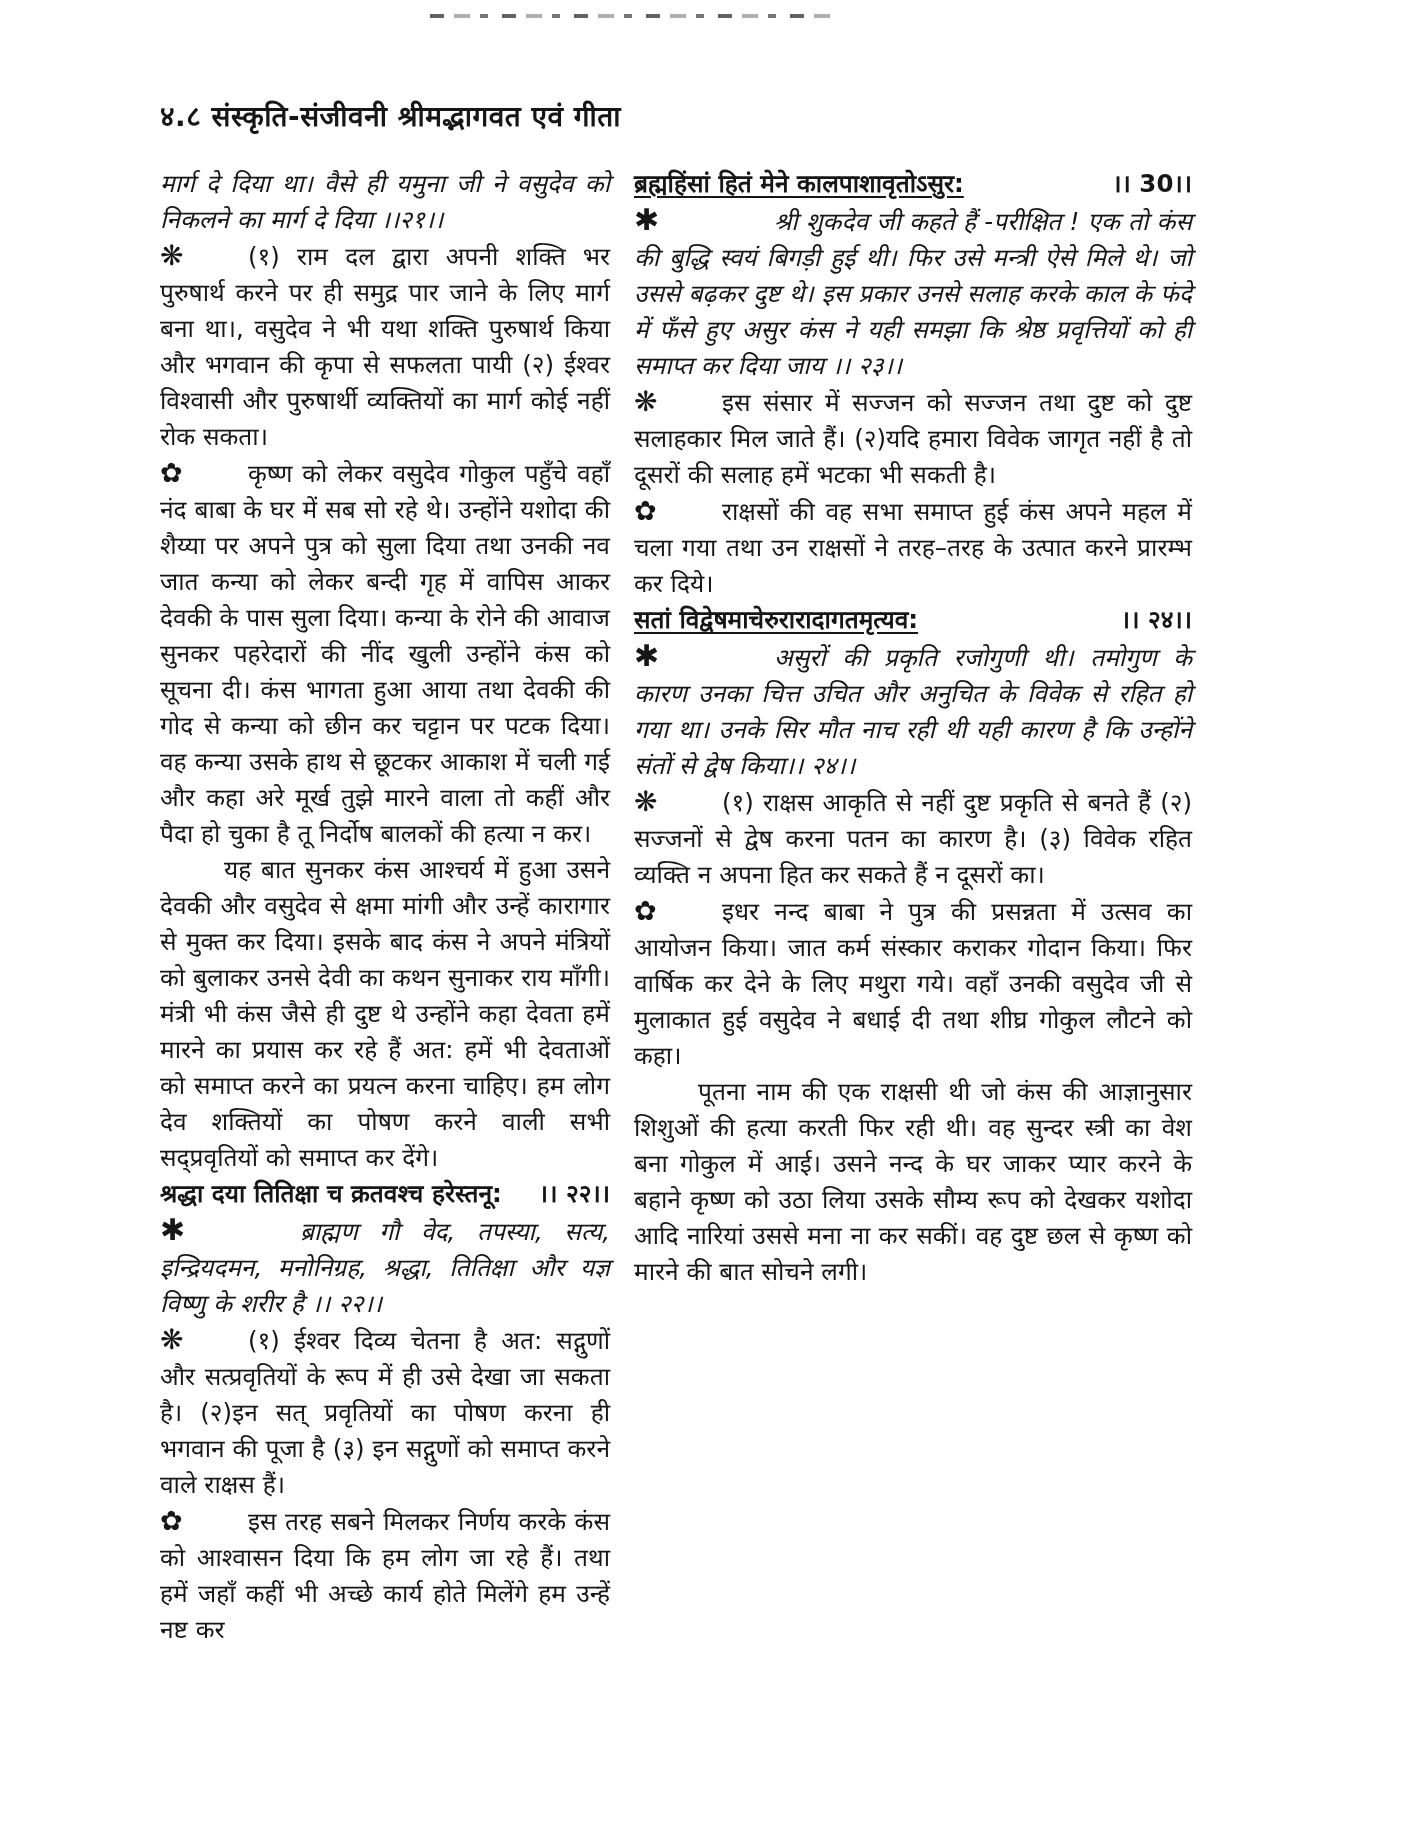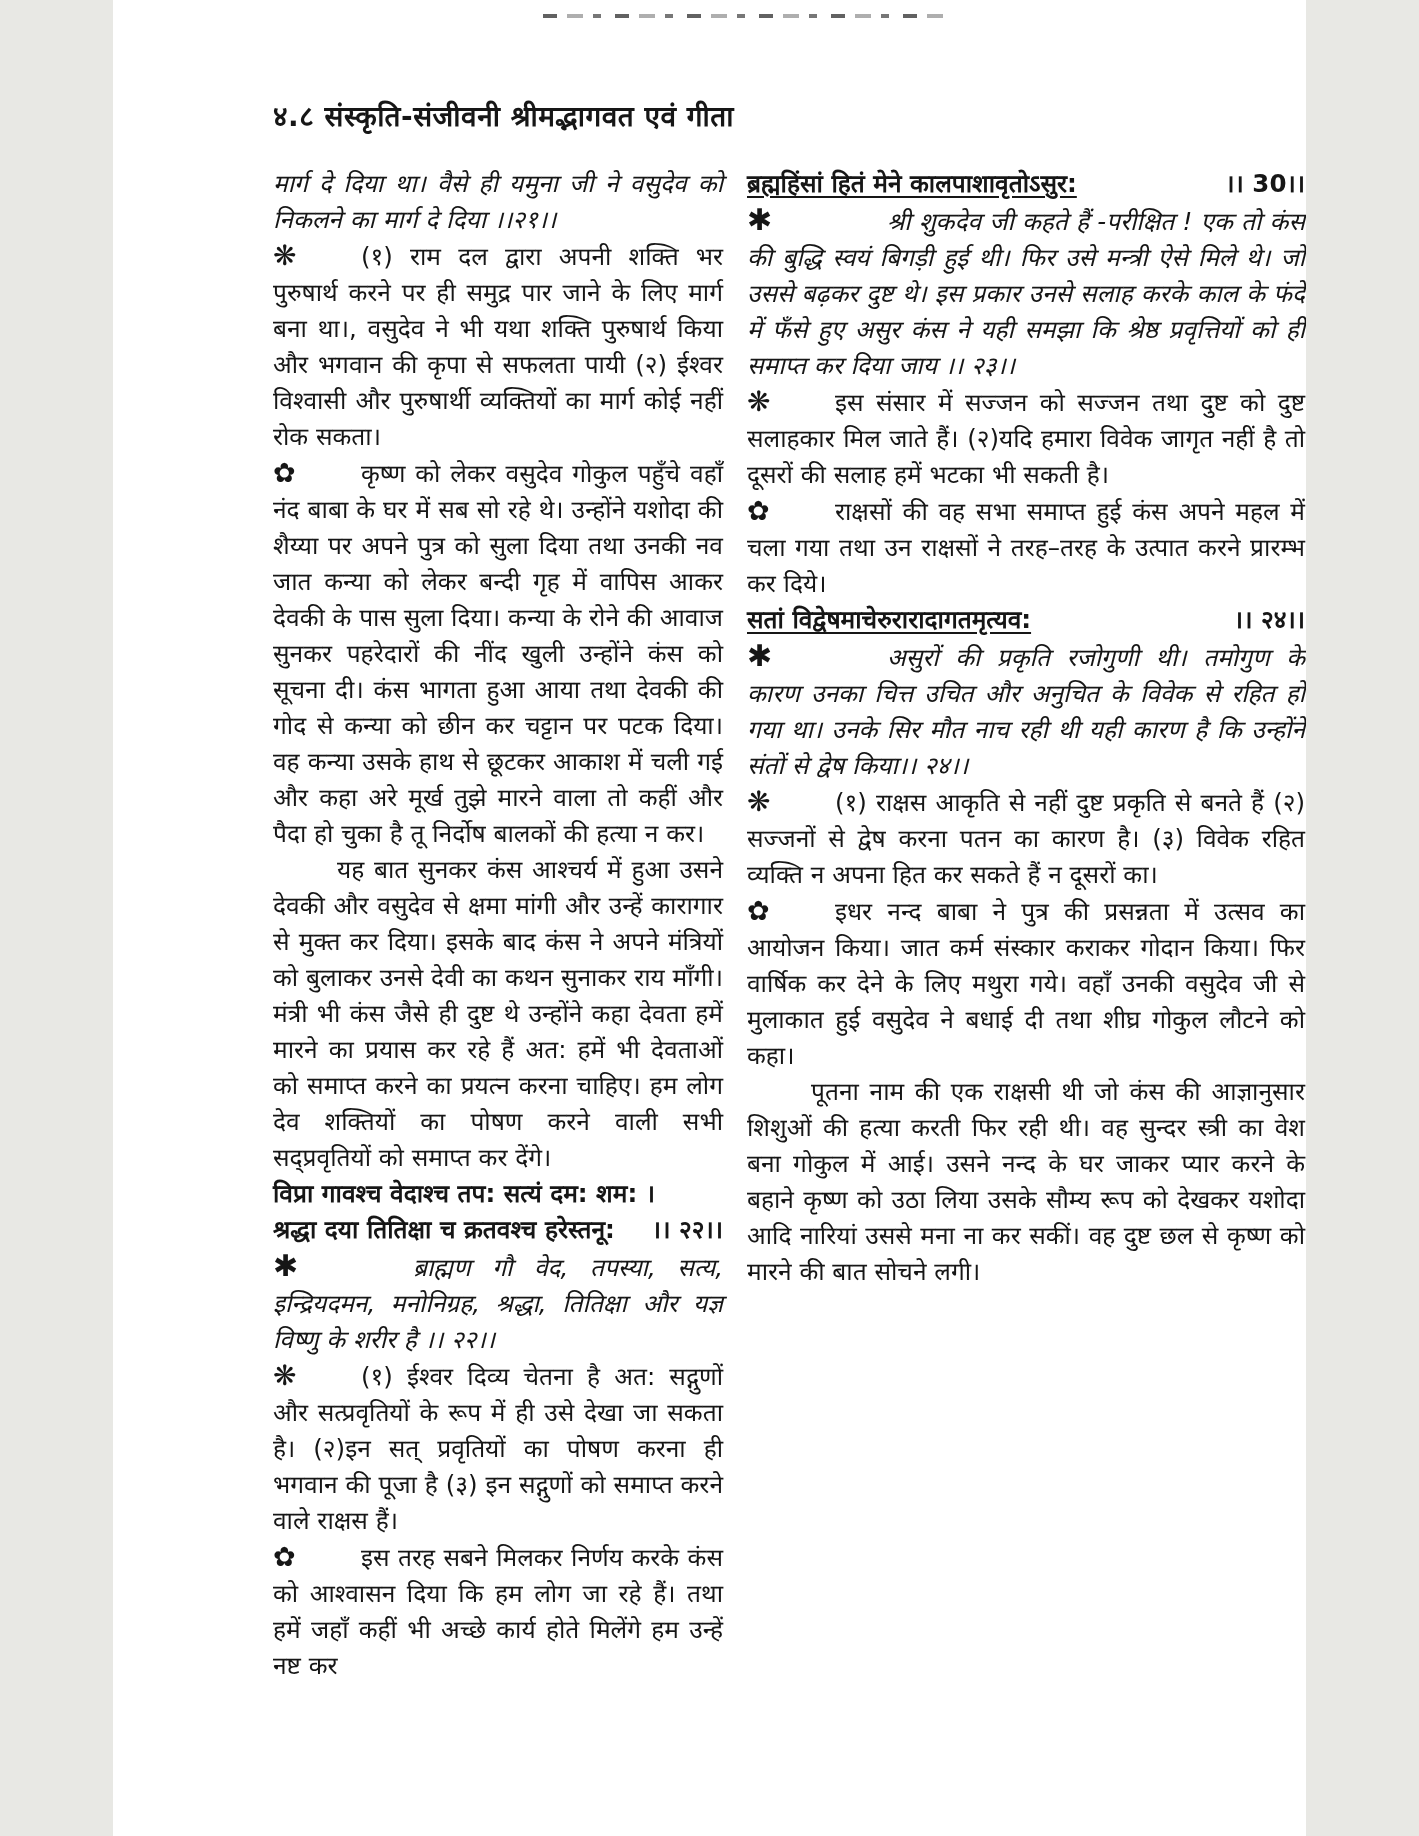--- a/index.html
+++ b/index.html
@@ -1,18 +1,18 @@
 <!DOCTYPE html>
 <html><head>
 <meta charset="utf-8">
 <style>
   html,body{margin:0;padding:0;background:#e8e8e4;}
   .page{
     position:relative;
-    width:1193px;height:1836px;
+    width:1419px;height:1836px;
     margin:0 auto;
     background:#ffffff;
     color:#161616;
     font-family:"DejaVu Sans", sans-serif;
     overflow:hidden;
   }
   .scan-line{
     position:absolute;top:14px;left:430px;width:410px;height:4px;
     background:repeating-linear-gradient(90deg,
       #3a3a3a 0 14px, transparent 14px 24px,
@@ -51,21 +51,20 @@
 
 <div class="page">
   <div class="scan-line"></div>
   <div class="header">४.८ संस्कृति-संजीवनी श्रीमद्भागवत एवं गीता</div>
   <div class="cols">
     <div class="col col-left">
         <p class="para italic"><span class="ptext">मार्ग दे दिया था। वैसे ही यमुना जी ने वसुदेव को निकलने का मार्ग दे दिया ।।२१।।</span></p>
         <p class="para normal"><span class="marker m-asterisk">❋</span><span class="ptext">(१) राम दल द्वारा अपनी शक्ति भर पुरुषार्थ करने पर ही समुद्र पार जाने के लिए मार्ग बना था।, वसुदेव ने भी यथा शक्ति पुरुषार्थ किया और भगवान की कृपा से सफलता पायी (२) ईश्वर विश्वासी और पुरुषार्थी व्यक्तियों का मार्ग कोई नहीं रोक सकता।</span></p>
         <p class="para normal"><span class="marker m-flower">✿</span><span class="ptext">कृष्ण को लेकर वसुदेव गोकुल पहुँचे वहाँ नंद बाबा के घर में सब सो रहे थे। उन्होंने यशोदा की शैय्या पर अपने पुत्र को सुला दिया तथा उनकी नव जात कन्या को लेकर बन्दी गृह में वापिस आकर देवकी के पास सुला दिया। कन्या के रोने की आवाज सुनकर पहरेदारों की नींद खुली उन्होंने कंस को सूचना दी। कंस भागता हुआ आया तथा देवकी की गोद से कन्या को छीन कर चट्टान पर पटक दिया। वह कन्या उसके हाथ से छूटकर आकाश में चली गई और कहा अरे मूर्ख तुझे मारने वाला तो कहीं और पैदा हो चुका है तू निर्दोष बालकों की हत्या न कर।</span></p>
         <p class="para normal indent"><span class="ptext">यह बात सुनकर कंस आश्चर्य में हुआ उसने देवकी और वसुदेव से क्षमा मांगी और उन्हें कारागार से मुक्त कर दिया। इसके बाद कंस ने अपने मंत्रियों को बुलाकर उनसे देवी का कथन सुनाकर राय माँगी। मंत्री भी कंस जैसे ही दुष्ट थे उन्होंने कहा देवता हमें मारने का प्रयास कर रहे हैं अत: हमें भी देवताओं को समाप्त करने का प्रयत्न करना चाहिए। हम लोग देव शक्तियों का पोषण करने वाली सभी सद्प्रवृतियों को समाप्त कर देंगे।</span></p>
-        <p class="para verse"><span class="ptext">विप्रा गावश्च  वेदाश्च तप: सत्यं दम: शम: ।</span></p>
         <p class="para verse"><span class="ptext">श्रद्धा दया तितिक्षा च क्रतवश्च हरेस्तनू:</span><span class="vend">।। २२।।</span></p>
         <p class="para italic"><span class="marker m-star">✱</span><span class="ptext">ब्राह्मण गौ वेद, तपस्या, सत्य, इन्द्रियदमन, मनोनिग्रह, श्रद्धा, तितिक्षा और यज्ञ विष्णु के शरीर है ।। २२।।</span></p>
         <p class="para normal"><span class="marker m-asterisk">❋</span><span class="ptext">(१) ईश्वर दिव्य चेतना है अत: सद्गुणों और सत्प्रवृतियों के रूप में ही उसे देखा जा सकता है। (२)इन सत् प्रवृतियों का पोषण करना ही भगवान की पूजा है (३) इन सद्गुणों को समाप्त करने वाले राक्षस हैं।</span></p>
         <p class="para normal"><span class="marker m-flower">✿</span><span class="ptext">इस तरह सबने मिलकर निर्णय करके कंस को आश्वासन दिया कि हम लोग जा रहे हैं। तथा हमें जहाँ कहीं भी अच्छे कार्य होते मिलेंगे हम उन्हें नष्ट कर</span></p>
       </div>
     <div class="col col-right">
         <p class="para verse"><span class="ptext underline">ब्रह्महिंसां हितं मेने कालपाशावृतोऽसुर:</span><span class="vend">।। 30।।</span></p>
         <p class="para italic"><span class="marker m-star">✱</span><span class="ptext">श्री शुकदेव जी कहते हैं -परीक्षित ! एक तो कंस की बुद्धि स्वयं बिगड़ी हुई थी। फिर उसे मन्त्री ऐसे मिले थे। जो उससे बढ़कर दुष्ट थे।  इस प्रकार उनसे सलाह करके काल के फंदे  में फँसे हुए असुर  कंस ने यही समझा कि श्रेष्ठ प्रवृत्तियों को ही समाप्त  कर दिया जाय ।। २३।।</span></p>
         <p class="para normal"><span class="marker m-asterisk">❋</span><span class="ptext">इस संसार में सज्जन को सज्जन तथा दुष्ट को दुष्ट सलाहकार मिल जाते हैं। (२)यदि हमारा विवेक जागृत नहीं है तो दूसरों  की सलाह  हमें भटका भी सकती है।</span></p>
         <p class="para normal"><span class="marker m-flower">✿</span><span class="ptext">राक्षसों की वह सभा समाप्त हुई कंस अपने महल  में चला गया तथा  उन राक्षसों  ने तरह–तरह के उत्पात करने प्रारम्भ कर दिये।</span></p>

